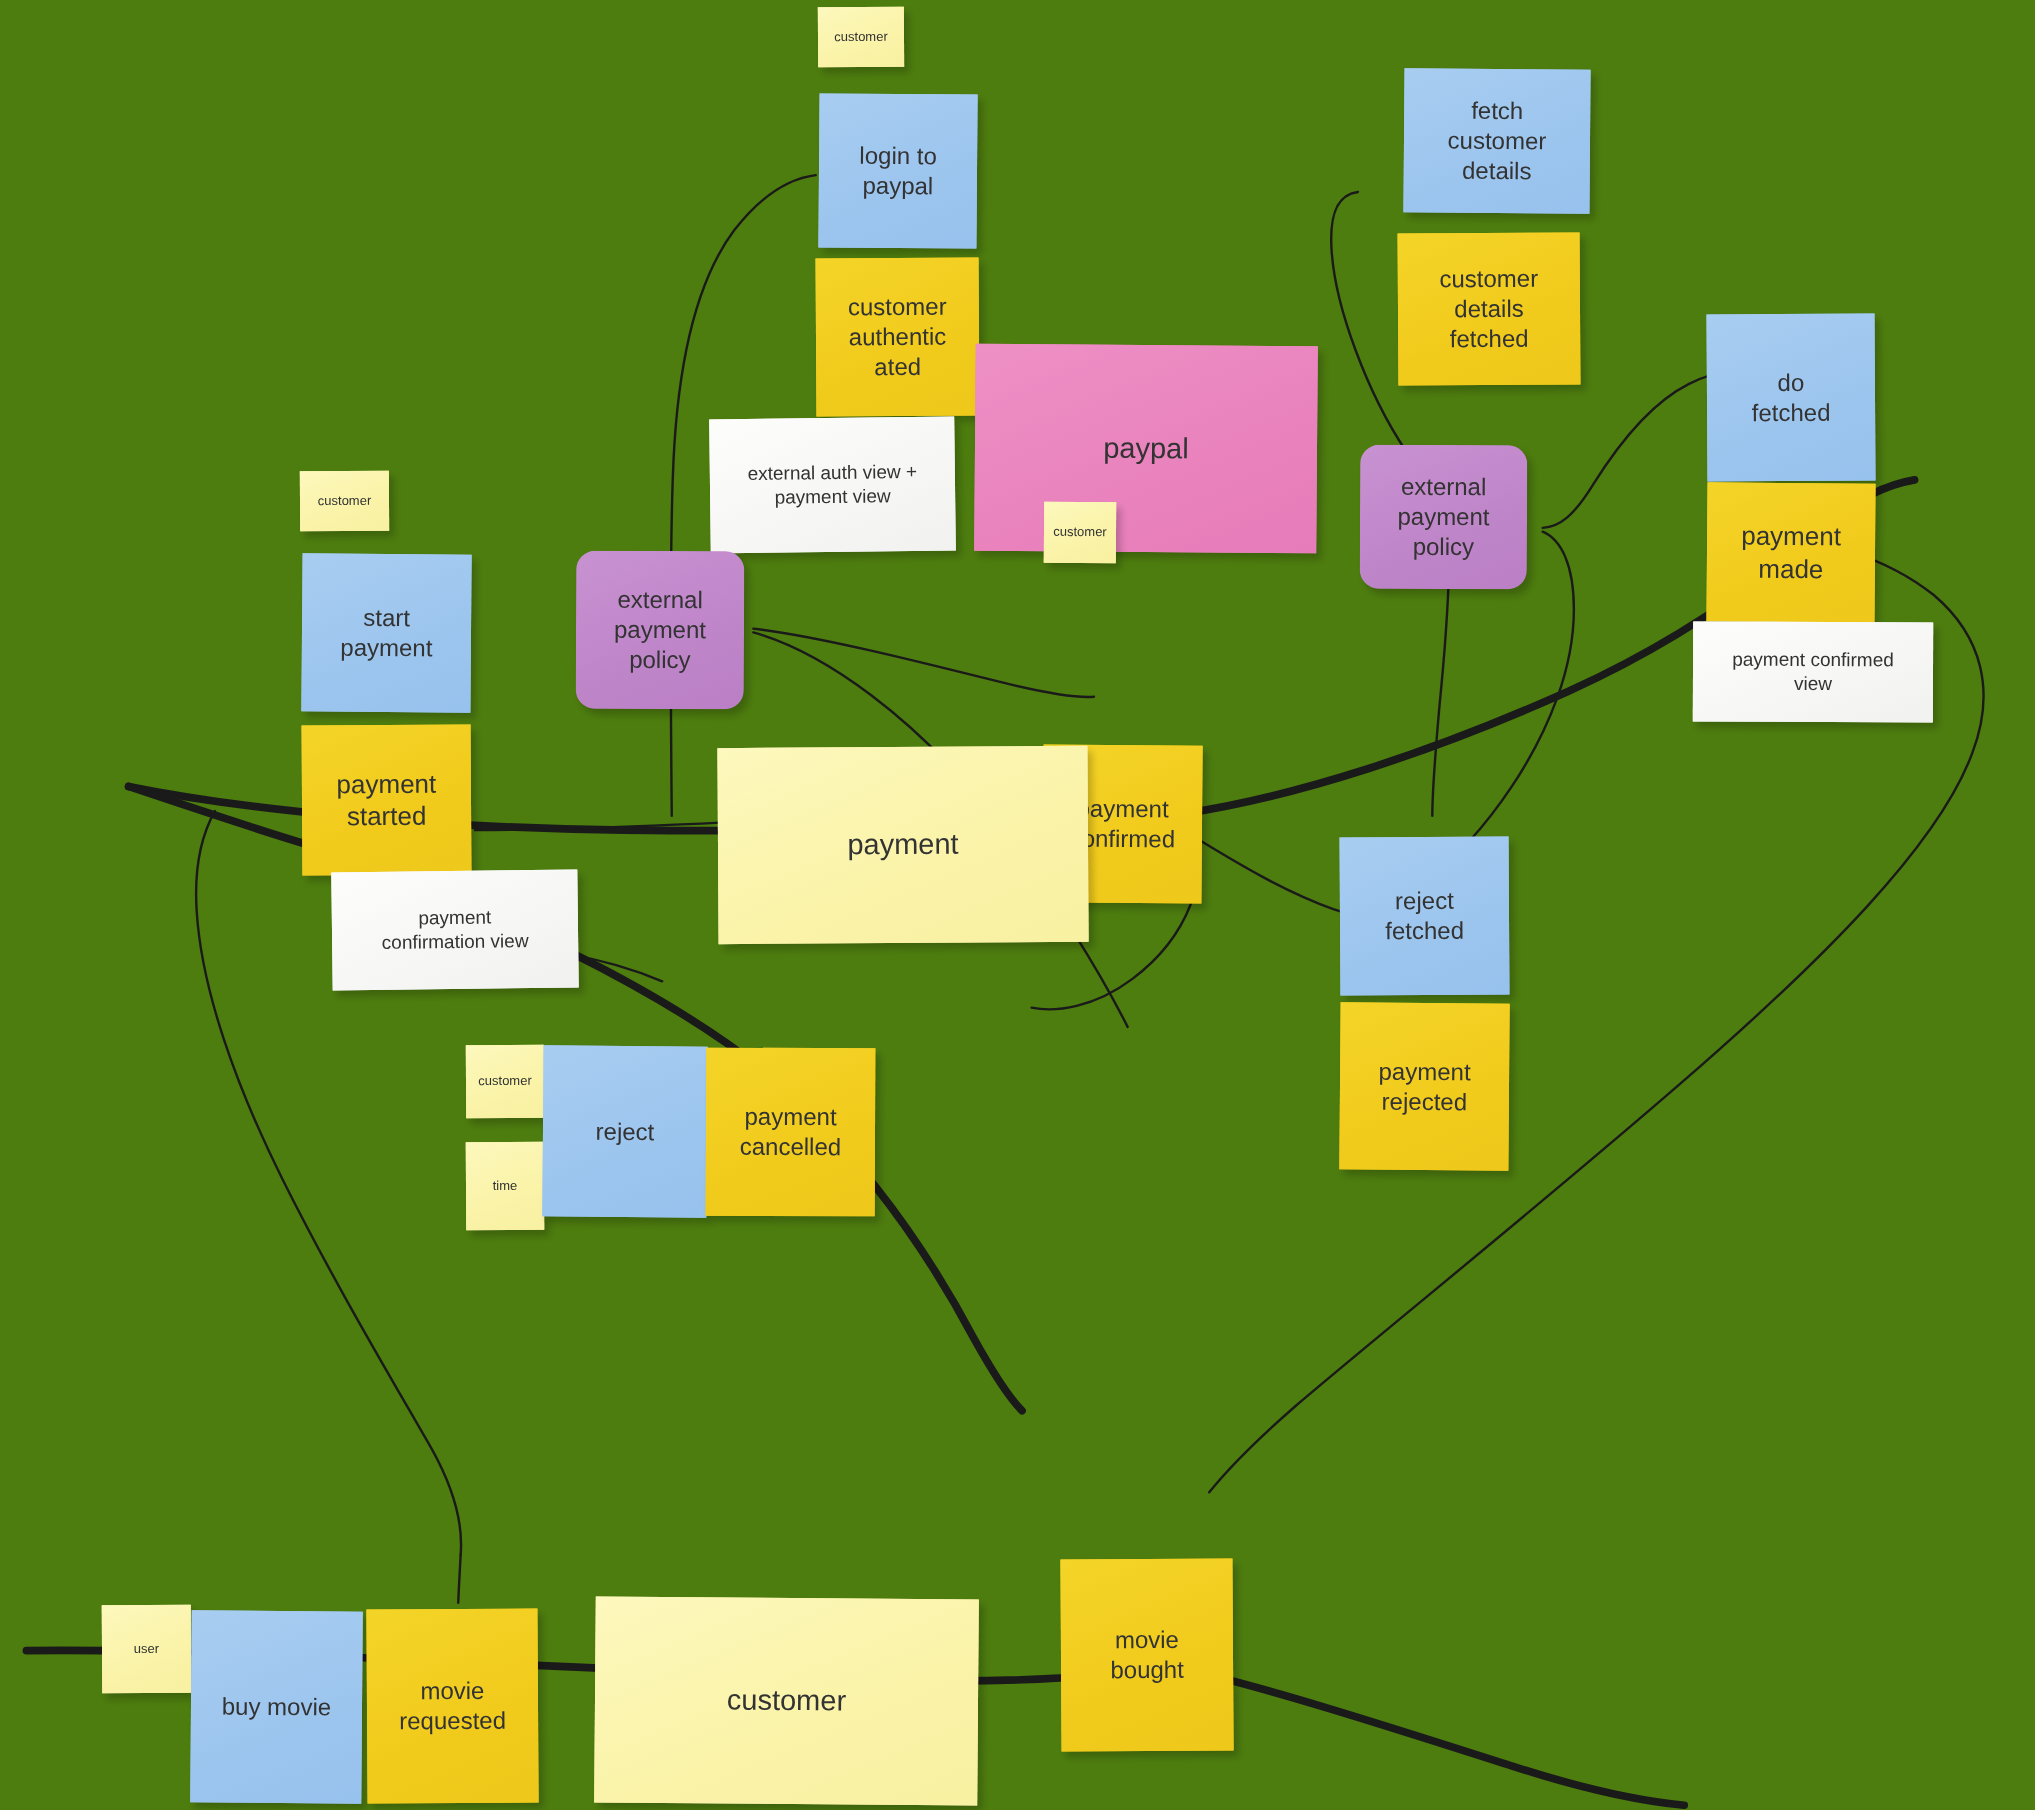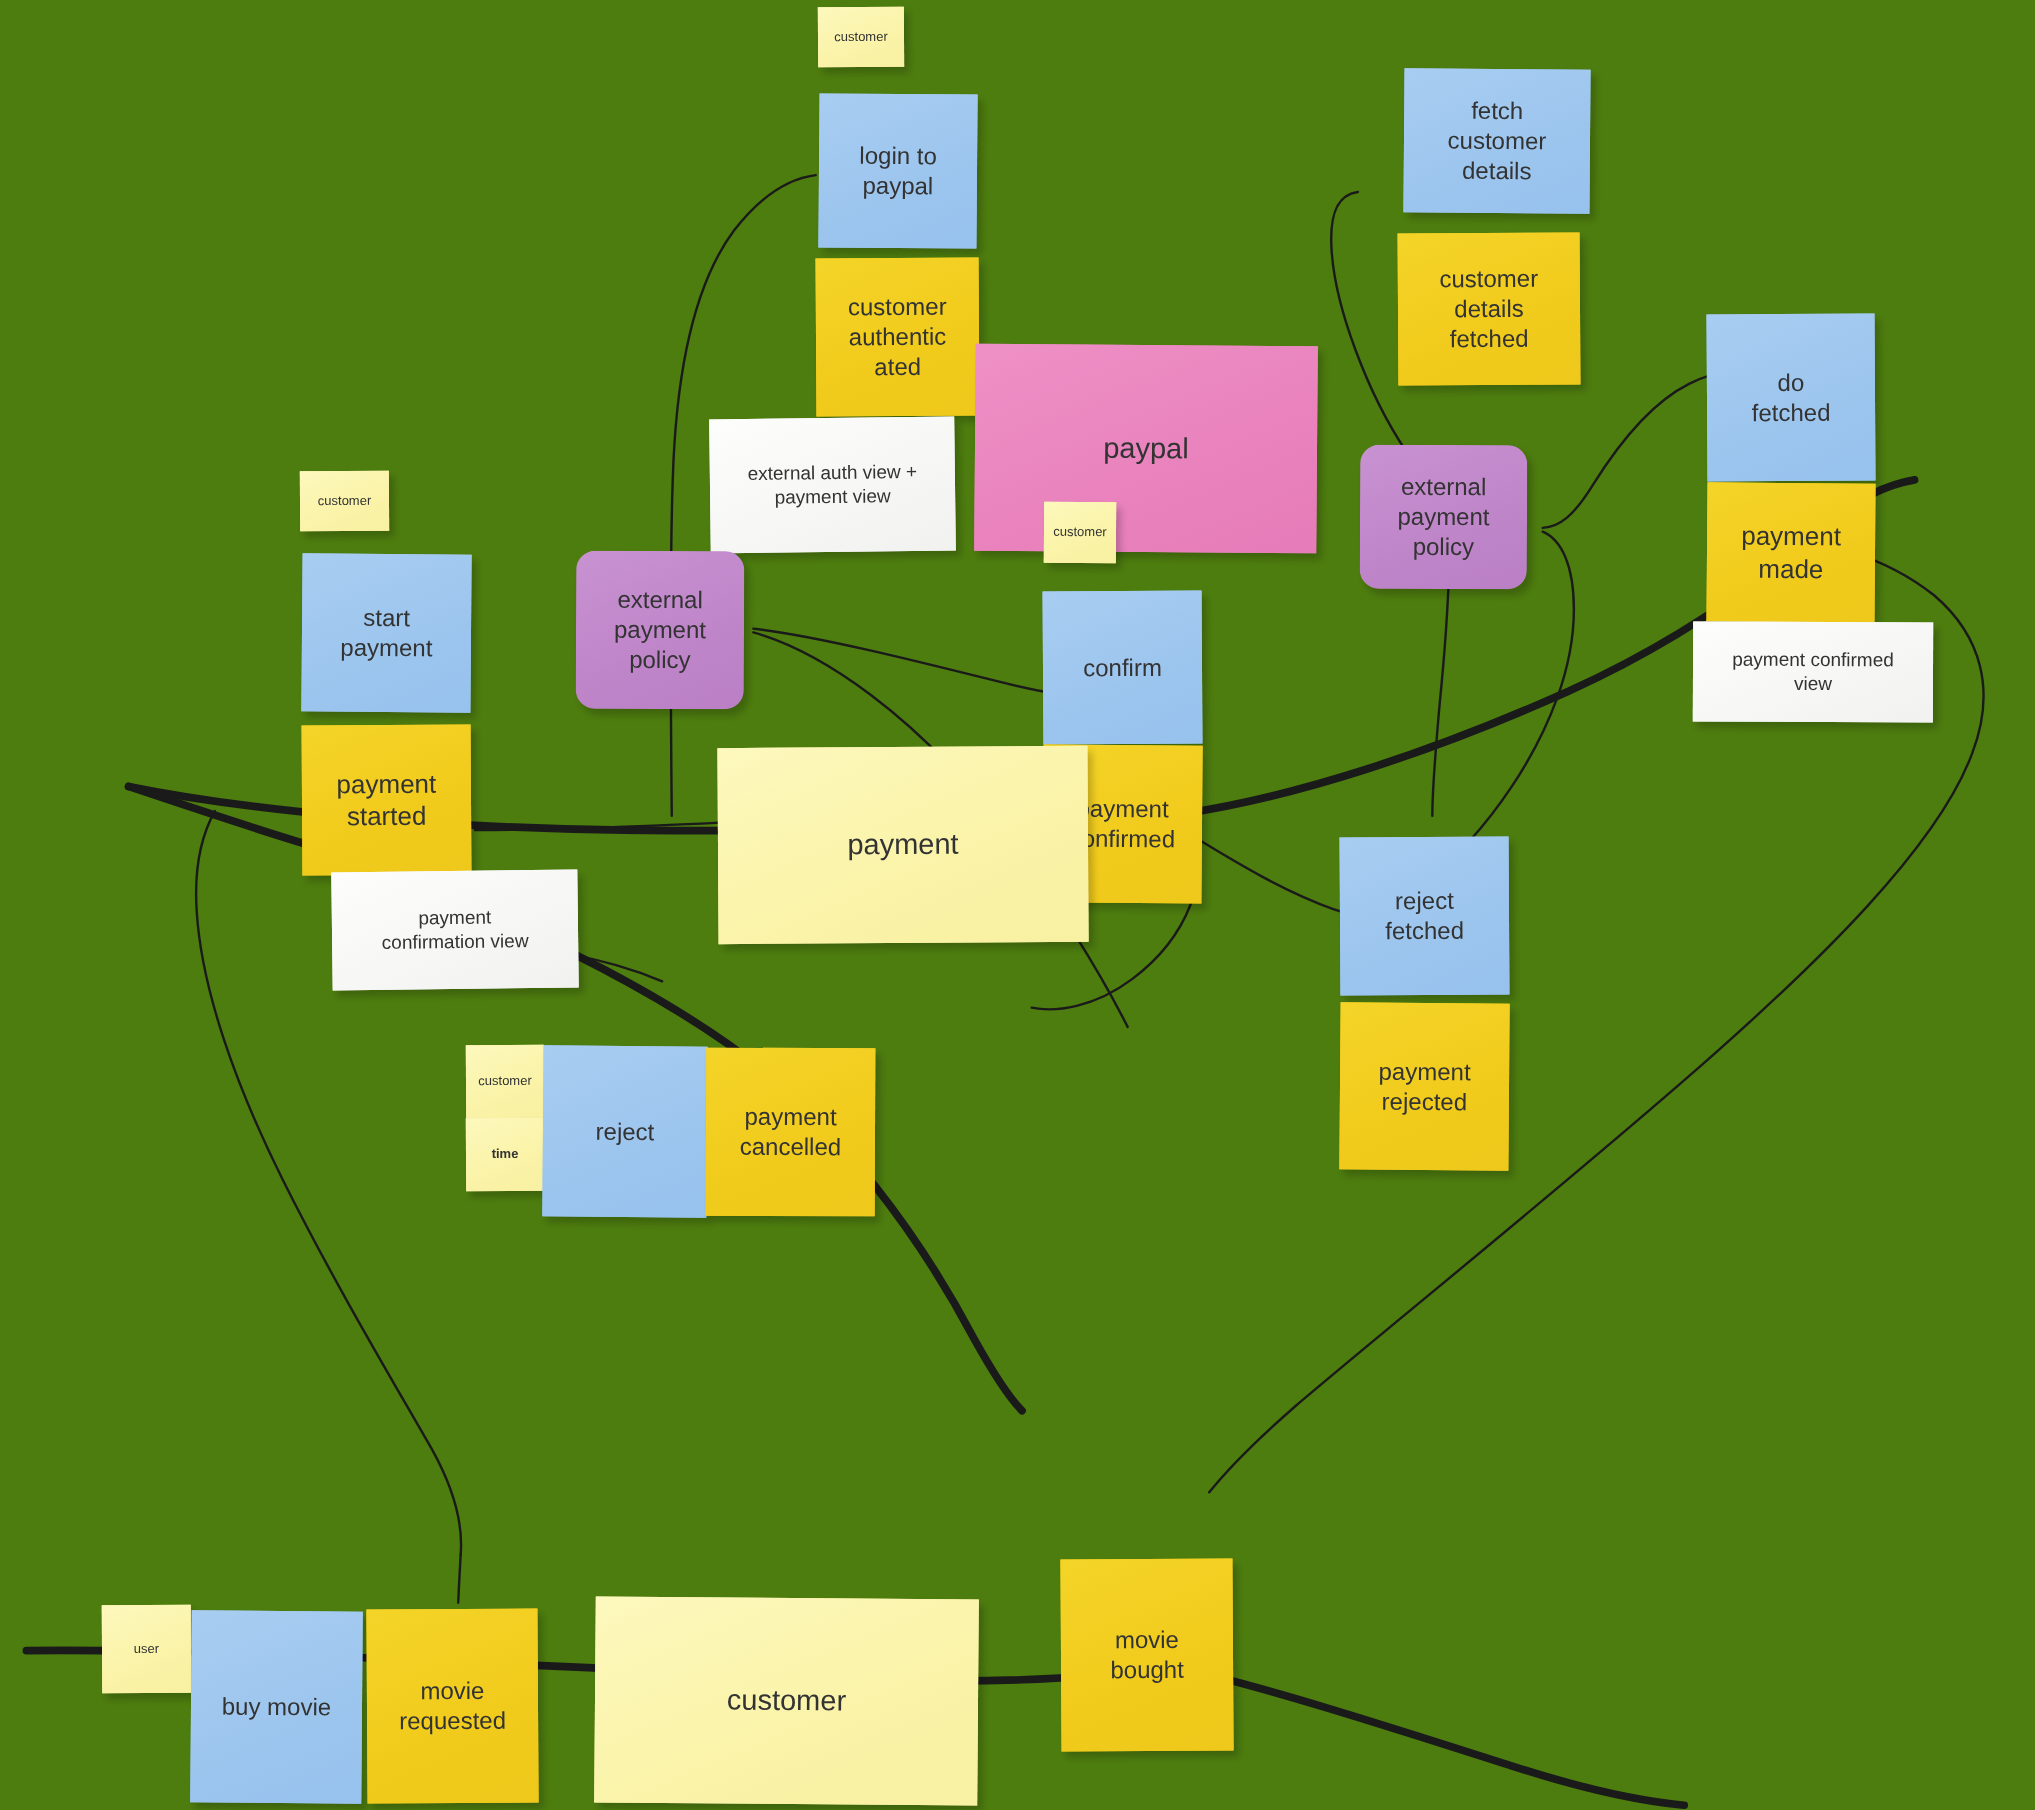--- a/index.html
+++ b/index.html
@@ -172,23 +172,20 @@
 
   <div class="note c-ui sz-sm tilt-c" style="left:332px; top:871px; width:246px; height:118px; white-space:pre-line;">
     <span class="txt">payment
 confirmation view</span>
   </div>
 
   <div class="note c-actor sz-xxs tilt-b" style="left:1044px; top:502px; width:72px; height:61px;">
     <span class="txt">customer</span>
   </div>
 
-  <div class="note c-command sz-md tilt-a" style="left:1043px; top:591px; width:159px; height:153px;">
-    <span class="txt">confirm</span>
-  </div>
 
   <div class="note c-event sz-md tilt-b" style="left:1043px; top:745px; width:159px; height:158px; white-space:pre-line;">
     <span class="txt">payment
 confirmed</span>
   </div>
 
   <div class="note c-aggregate sz-xl tilt-a" style="left:718px; top:747px; width:370px; height:196px;">
     <span class="txt">payment</span>
   </div>
 
@@ -199,21 +196,21 @@
 
   <div class="note c-event sz-md tilt-b" style="left:1340px; top:1003px; width:169px; height:167px; white-space:pre-line;">
     <span class="txt">payment
 rejected</span>
   </div>
 
   <div class="note c-actor sz-xxs tilt-a" style="left:466px; top:1045px; width:78px; height:73px;">
     <span class="txt">customer</span>
   </div>
 
-  <div class="note c-actor sz-xxs tilt-a" style="left:466px; top:1118px; width:78px; height:73px;font-weight:bold;">
+  <div class="note c-actor sz-xxs tilt-a" style="left:466px; top:1142px; width:78px; height:88px;">
     <span class="txt">time</span>
   </div>
 
   <div class="note c-command sz-md tilt-b" style="left:543px; top:1046px; width:164px; height:171px;">
     <span class="txt">reject</span>
   </div>
 
   <div class="note c-event sz-md tilt-d" style="left:706px; top:1048px; width:169px; height:168px; white-space:pre-line;">
     <span class="txt">payment
 cancelled</span>

